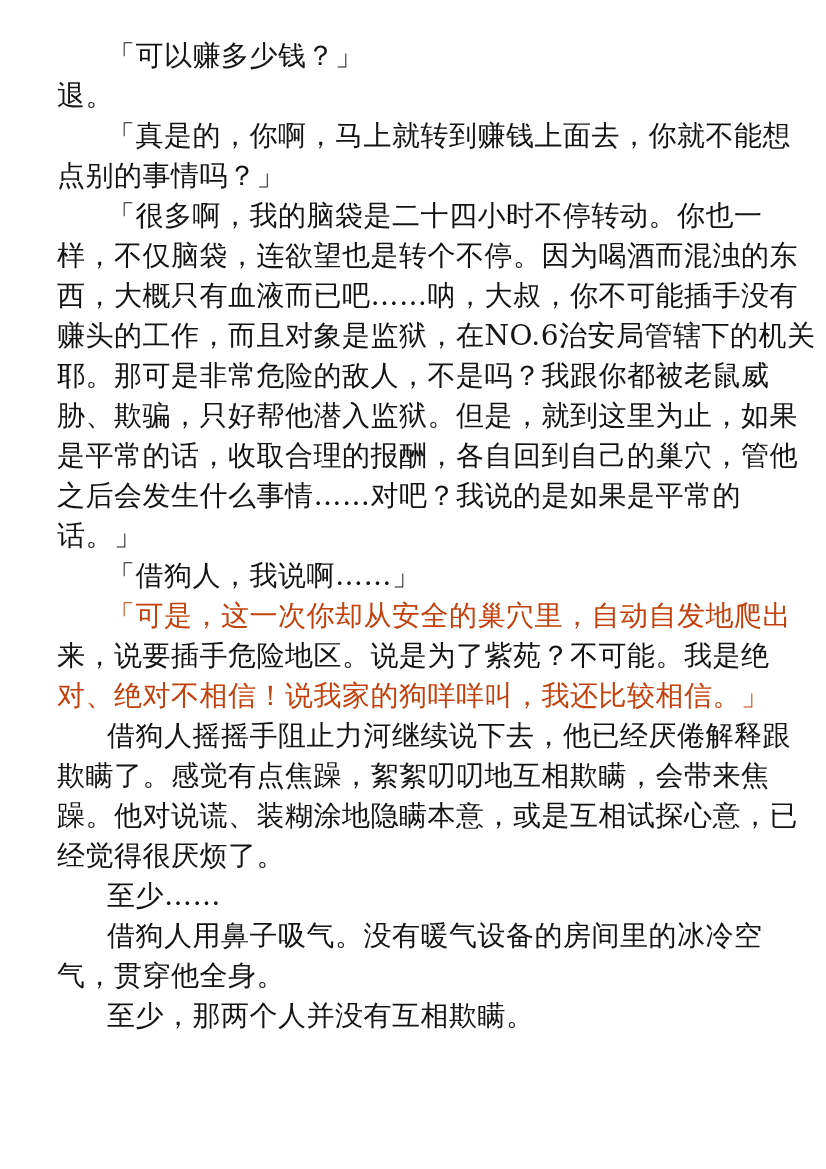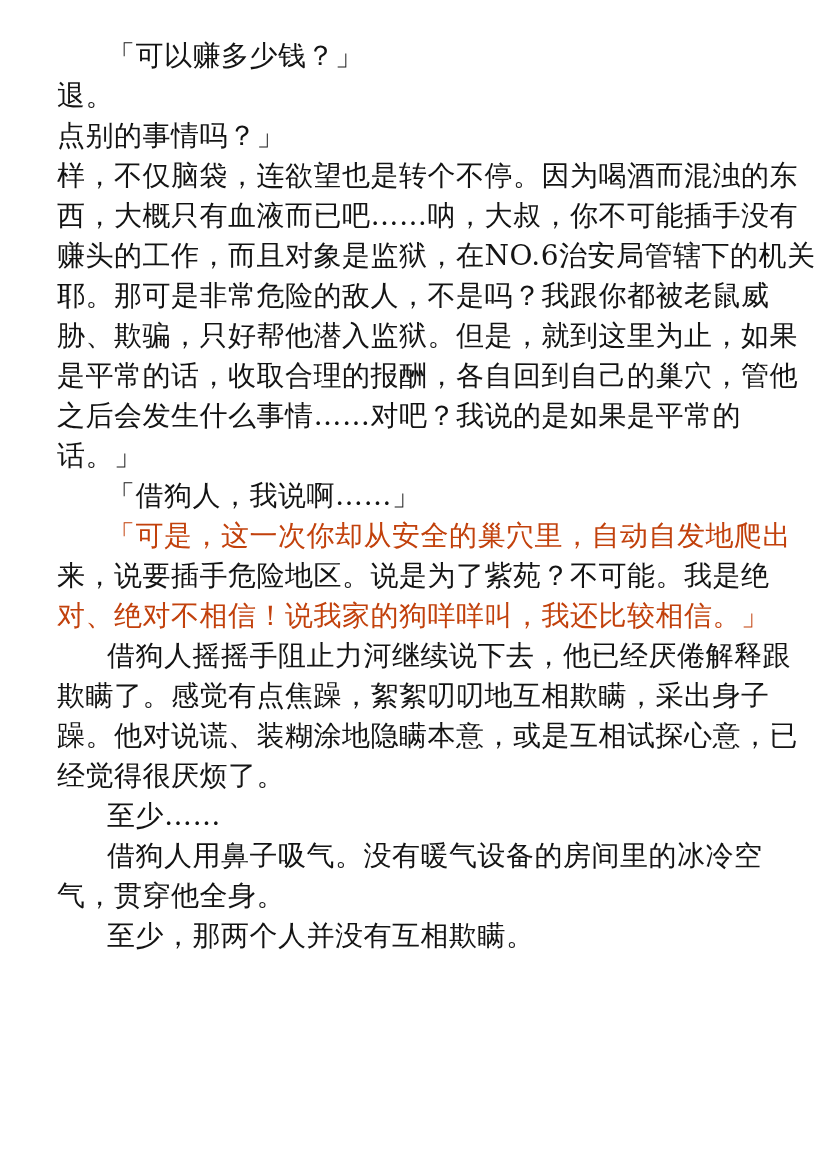--- a/index.html
+++ b/index.html
@@ -34,35 +34,37 @@
     text-indent: 50px;
   }
 </style>
 </head>
 <body>
 
 <div class="page">
   <div class="text-block" id="text-lines">
       <div class="line indent" style="color: rgb(20, 20, 20);">「可以赚多少钱？」</div>
       <div class="line" style="color: rgb(20, 20, 20);">退。</div>
+      <div class="line indent" style="color: rgb(20, 20, 20);">「真是的，你啊，马上就转到赚钱上面去，你就不能想</div>
       <div class="line" style="color: rgb(20, 20, 20);">点别的事情吗？」</div>
+      <div class="line indent" style="color: rgb(20, 20, 20);">「很多啊，我的脑袋是二十四小时不停转动。你也一</div>
       <div class="line" style="color: rgb(20, 20, 20);">样，不仅脑袋，连欲望也是转个不停。因为喝酒而混浊的东</div>
       <div class="line" style="color: rgb(20, 20, 20);">西，大概只有血液而已吧……呐，大叔，你不可能插手没有</div>
       <div class="line" style="color: rgb(20, 20, 20);">赚头的工作，而且对象是监狱，在NO.6治安局管辖下的机关</div>
       <div class="line" style="color: rgb(20, 20, 20);">耶。那可是非常危险的敌人，不是吗？我跟你都被老鼠威</div>
       <div class="line" style="color: rgb(20, 20, 20);">胁、欺骗，只好帮他潜入监狱。但是，就到这里为止，如果</div>
       <div class="line" style="color: rgb(20, 20, 20);">是平常的话，收取合理的报酬，各自回到自己的巢穴，管他</div>
       <div class="line" style="color: rgb(20, 20, 20);">之后会发生什么事情……对吧？我说的是如果是平常的</div>
       <div class="line" style="color: rgb(20, 20, 20);">话。」</div>
       <div class="line indent" style="color: rgb(20, 20, 20);">「借狗人，我说啊……」</div>
       <div class="line indent" style="color: #c2410c;">「可是，这一次你却从安全的巢穴里，自动自发地爬出</div>
       <div class="line" style="color: rgb(20, 20, 20);">来，说要插手危险地区。说是为了紫苑？不可能。我是绝</div>
       <div class="line" style="color: #c2410c;">对、绝对不相信！说我家的狗咩咩叫，我还比较相信。」</div>
       <div class="line indent" style="color: rgb(20, 20, 20);">借狗人摇摇手阻止力河继续说下去，他已经厌倦解释跟</div>
-      <div class="line" style="color: rgb(20, 20, 20);">欺瞒了。感觉有点焦躁，絮絮叨叨地互相欺瞒，采出身子</div>
+      <div class="line" style="color: rgb(20, 20, 20);">欺瞒了。感觉有点焦躁，絮絮叨叨地互相欺瞒，会带来焦</div>
       <div class="line" style="color: rgb(20, 20, 20);">躁。他对说谎、装糊涂地隐瞒本意，或是互相试探心意，已</div>
       <div class="line" style="color: rgb(20, 20, 20);">经觉得很厌烦了。</div>
       <div class="line indent" style="color: rgb(20, 20, 20);">至少……</div>
       <div class="line indent" style="color: rgb(20, 20, 20);">借狗人用鼻子吸气。没有暖气设备的房间里的冰冷空</div>
       <div class="line" style="color: rgb(20, 20, 20);">气，贯穿他全身。</div>
       <div class="line indent" style="color: rgb(20, 20, 20);">至少，那两个人并没有互相欺瞒。</div>
     </div>
 </div>
 
 </body></html>

